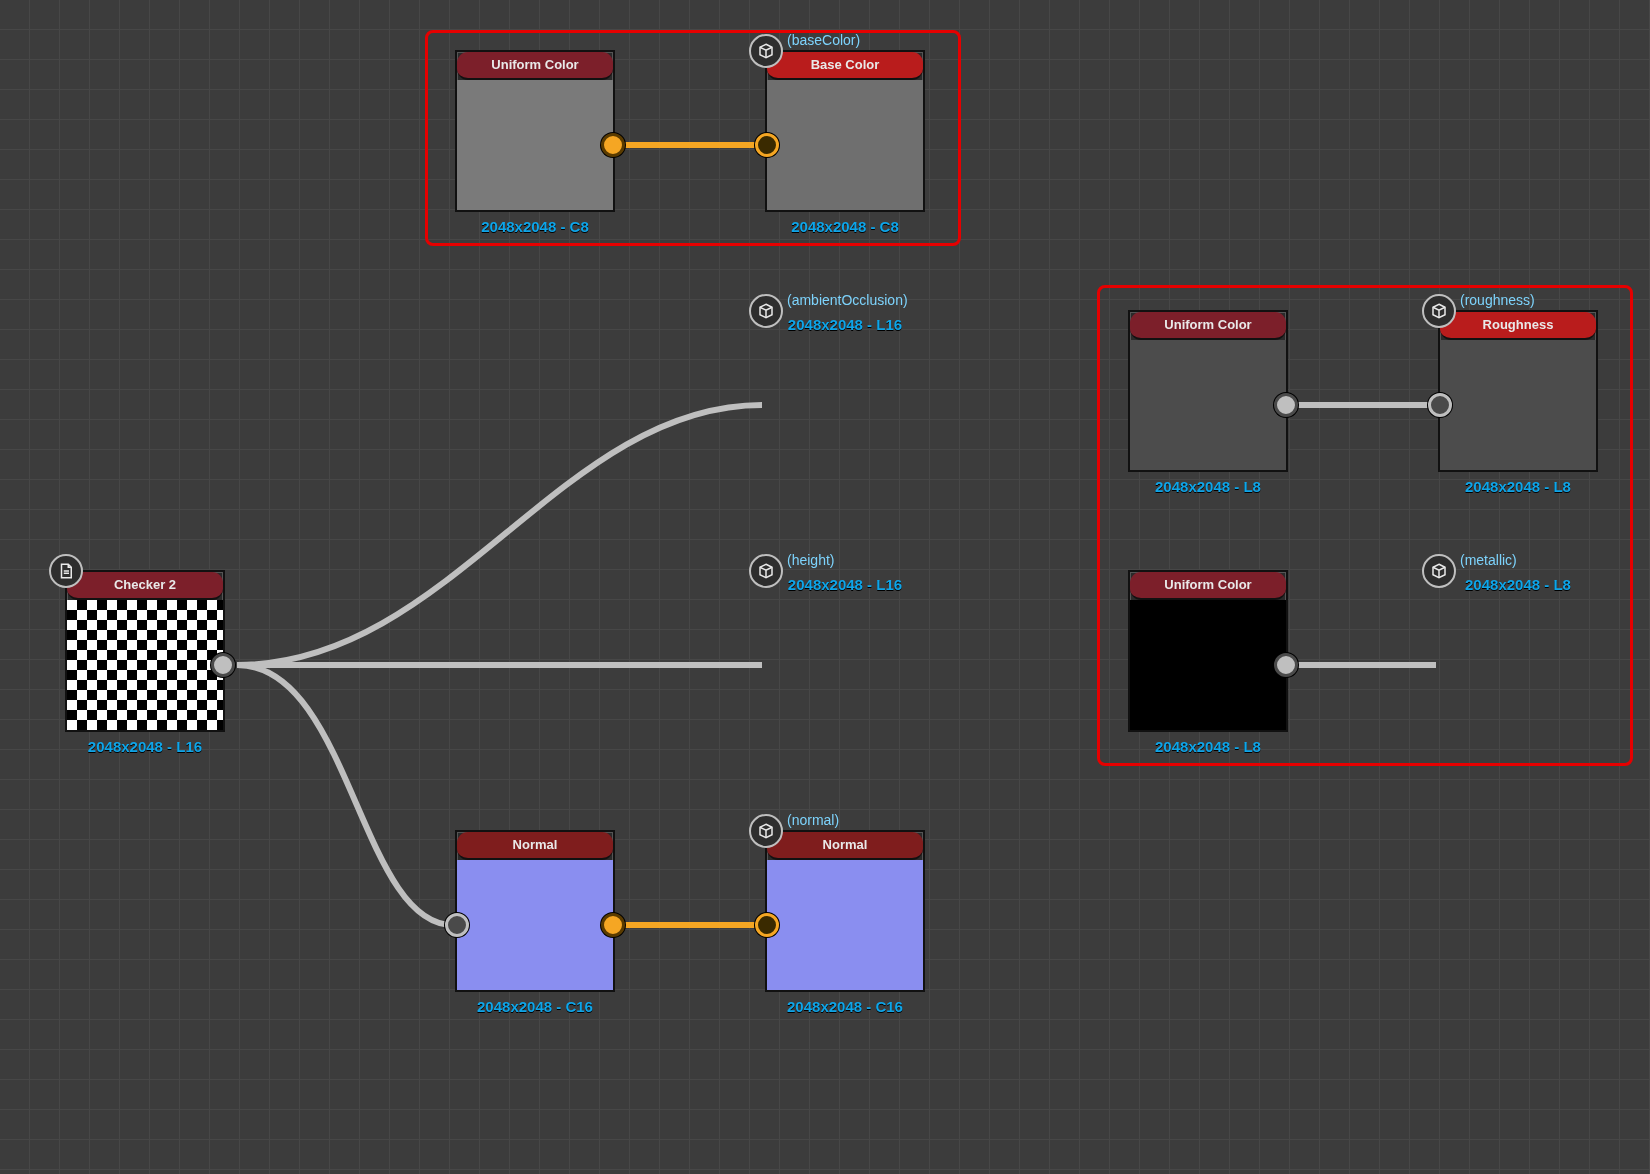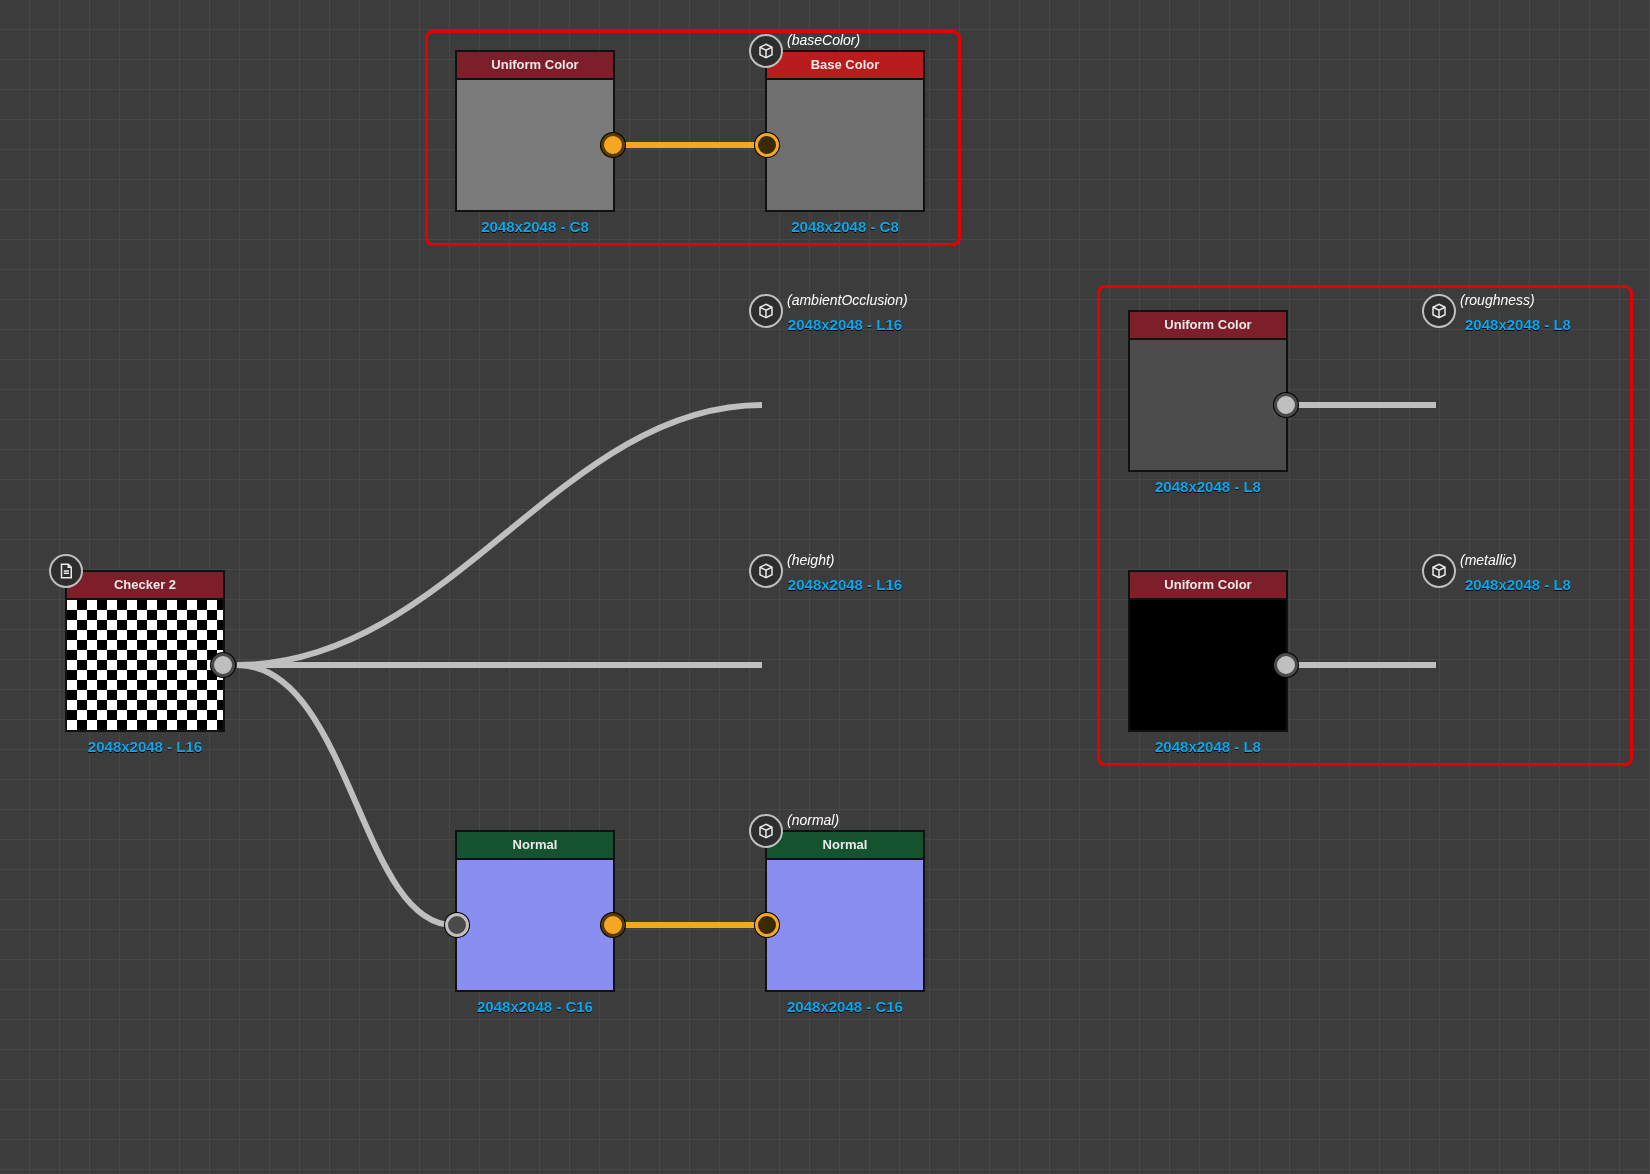--- a/index.html
+++ b/index.html
@@ -35,24 +35,25 @@
     box-shadow:0 0 0 1px #555 inset;
     background:#2a2a2a;
   }
   .node .title{
     height:26px;line-height:26px;
     text-align:center;
     font-weight:600;
     font-size:13px;
     color:#e9e9e9;
     border-bottom:2px solid #111;
+    border-radius:11px;
   }
   .title.red{background:#7c1f2a;}
   .title.blue{background:#b91c1c;}
-  .title.purple{background:#14532d;}
+  .title.purple{background:#7f1d1d;}
   .node .body{
     height:130px;
     position:relative;
   }
   .body.gray{background:#7a7a7a;}
   .body.gray2{background:#6f6f6f;}
   .body.dark{background:#4c4c4c;}
   .body.black{background:#000;}
   .body.normal{background:#8a8ef0;}
   .body.checker{
@@ -96,22 +97,21 @@
     background:#2e2e2e;
     border:2px solid #bfbfbf;
     top:-16px;left:-16px;
     display:flex;align-items:center;justify-content:center;
     color:#e9e9e9;
   }
   .badge svg{width:18px;height:18px;}
   .badge-label{
     position:absolute;
     top:-18px;left:22px;
-    font-style:italic;
-    color:#ffffff;
+    color:#7dd3fc;
     font-size:14px;
     white-space:nowrap;
   }
 
   
   .selbox{
     position:absolute;
     border:3px solid #e60000;
     border-radius:8px;
     pointer-events:none;
@@ -247,20 +247,26 @@
     <div class="frame">
       <div class="title red">Uniform Color</div>
       <div class="body dark">
         <div class="sock out gray"></div>
       </div>
     </div>
     <div class="caption">2048x2048 - L8</div>
   </div>
 
   <div class="node" style="left:1438px;top:310px;">
+    <div class="frame">
+      <div class="title blue">Roughness</div>
+      <div class="body dark">
+        <div class="sock in gray ring"></div>
+      </div>
+    </div>
     <div class="badge">
       <svg viewBox="0 0 24 24" fill="none" stroke="#e9e9e9" stroke-width="2">
           <path d="M12 3l8 4v10l-8 4-8-4V7z"></path>
           <path d="M4 7l8 4 8-4"></path>
           <path d="M12 11v10"></path>
         </svg>
     </div>
     <div class="badge-label">(roughness)</div>
     <div class="caption">2048x2048 - L8</div>
   </div>

